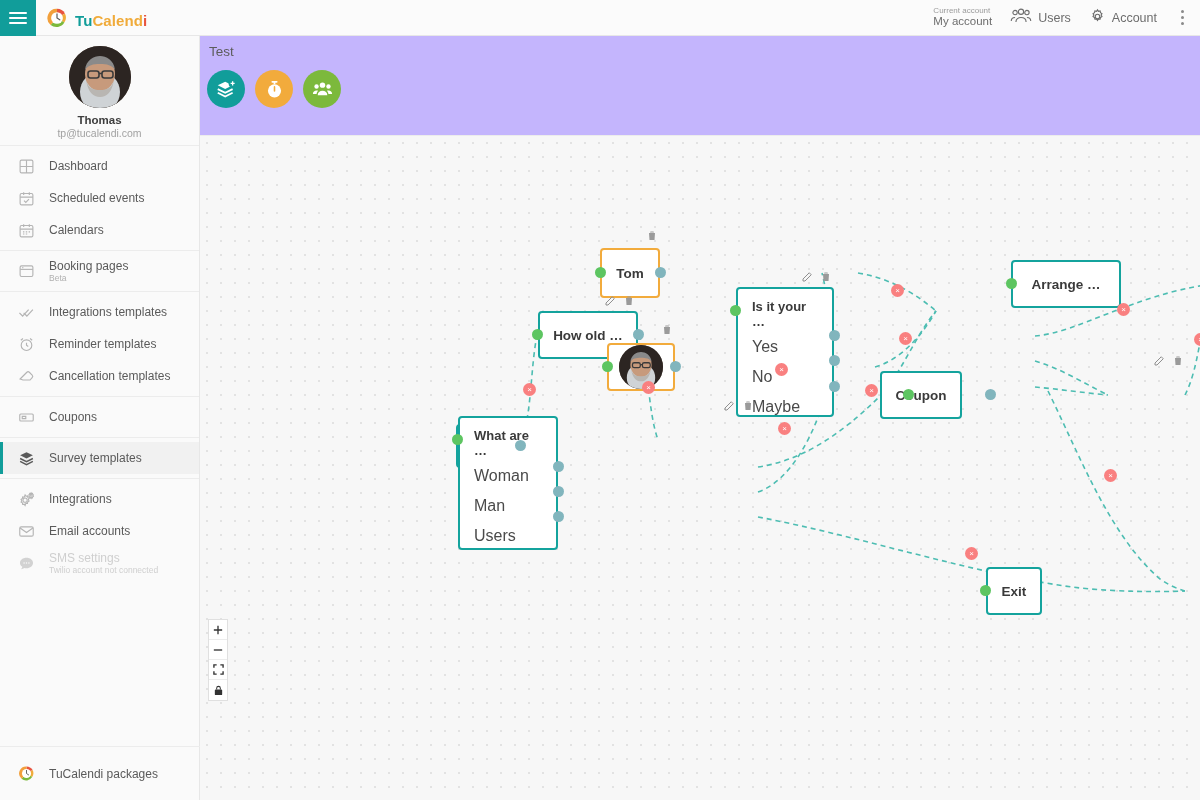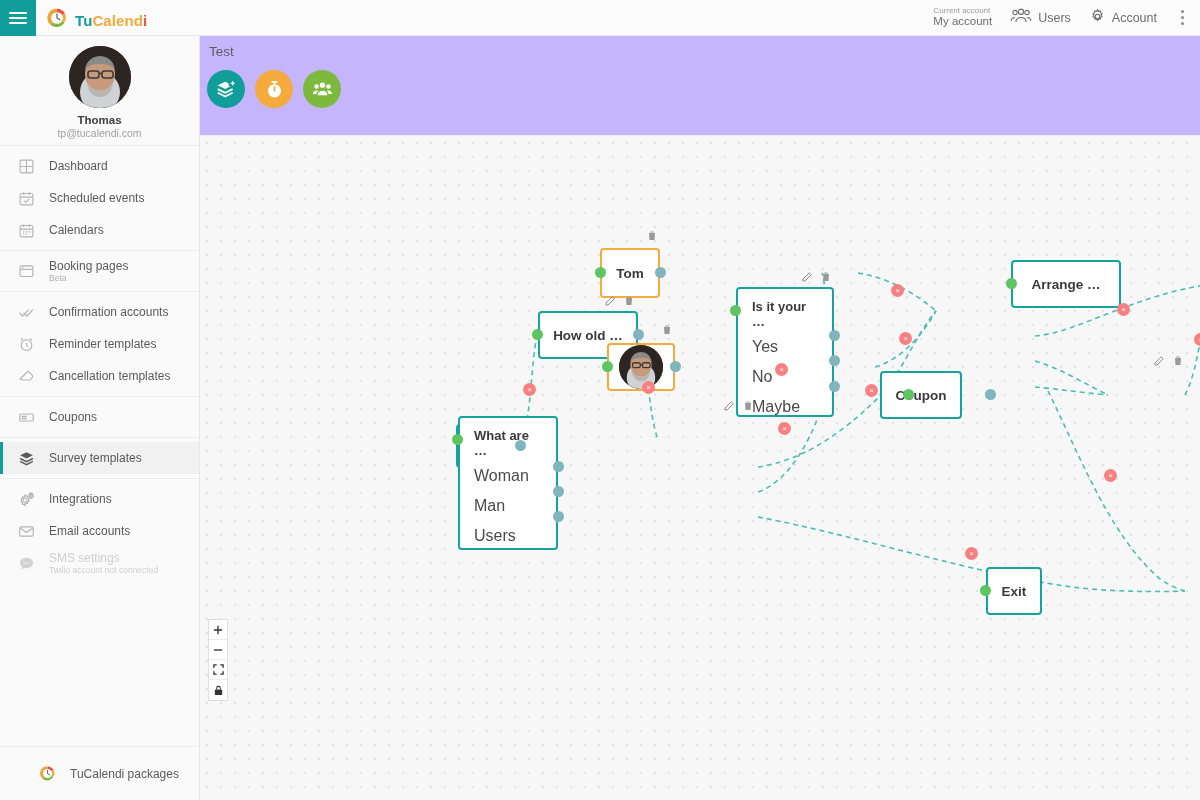--- a/index.html
+++ b/index.html
@@ -81,21 +81,20 @@
   .navitem.disabled .lbl, .navitem.disabled .sub { color: #cfcfcf; }
   .navicon { width: 17px; height: 17px; flex: 0 0 17px; color: #b4b4b4; display:flex; align-items:center; justify-content:center;}
   .navitem.active .navicon { color: #5a5a5a; }
   .navicon svg { width: 17px; height: 17px; display:block; }
 
   .sidebar-footer {
     position: absolute; bottom: 0; left: 0; width: 200px; height: 54px;
     border-top: 1px solid #ececec;
     display: flex; align-items: center; gap: 14px; padding-left: 18px;
     cursor: pointer;
-    justify-content: center;
   }
   .sidebar-footer .lbl { font-size: 12px; color: #5a5a5a; }
 
   
   .content {
     position: absolute; top: 36px; left: 200px;
     width: 1000px; height: 764px;
     background: #fbfbfb;
   }
   .canvas-header {
@@ -312,21 +311,21 @@
 
   <div class="navgroup">
     <div class="navitem">
       <span class="navicon">
         <svg viewBox="0 0 24 24" fill="none" stroke="currentColor" stroke-width="1.7">
             <path d="M2 12.5l4.5 4.5L15 8"></path>
             <path d="M8 12.5l4.5 4.5L21 8"></path>
           </svg>
       </span>
       <span class="txtwrap">
-          <span class="lbl">Confirmation accounts</span>
+          <span class="lbl">Integrations templates</span>
         </span>
     </div>
     <div class="navitem">
       <span class="navicon">
         <svg viewBox="0 0 24 24" fill="none" stroke="currentColor" stroke-width="1.6">
             <circle cx="12" cy="13" r="7.5"></circle>
             <path d="M12 9.5V13l2.5 1.8"></path>
             <path d="M4 6l3-2.5M20 6l-3-2.5"></path>
           </svg>
       </span>

